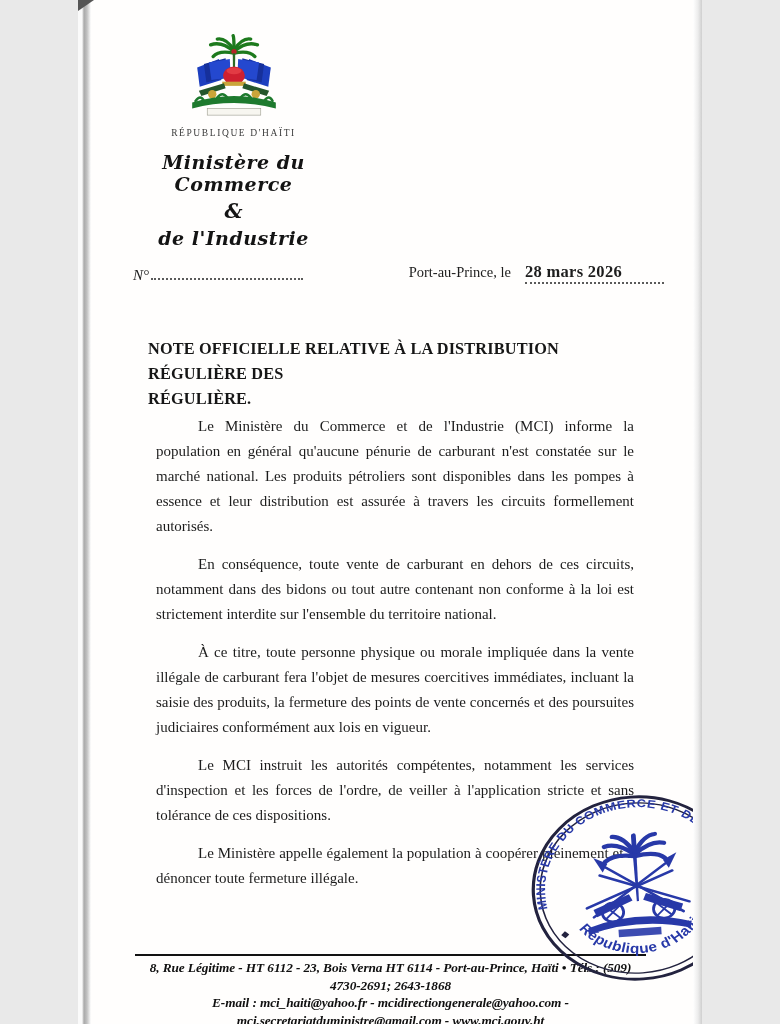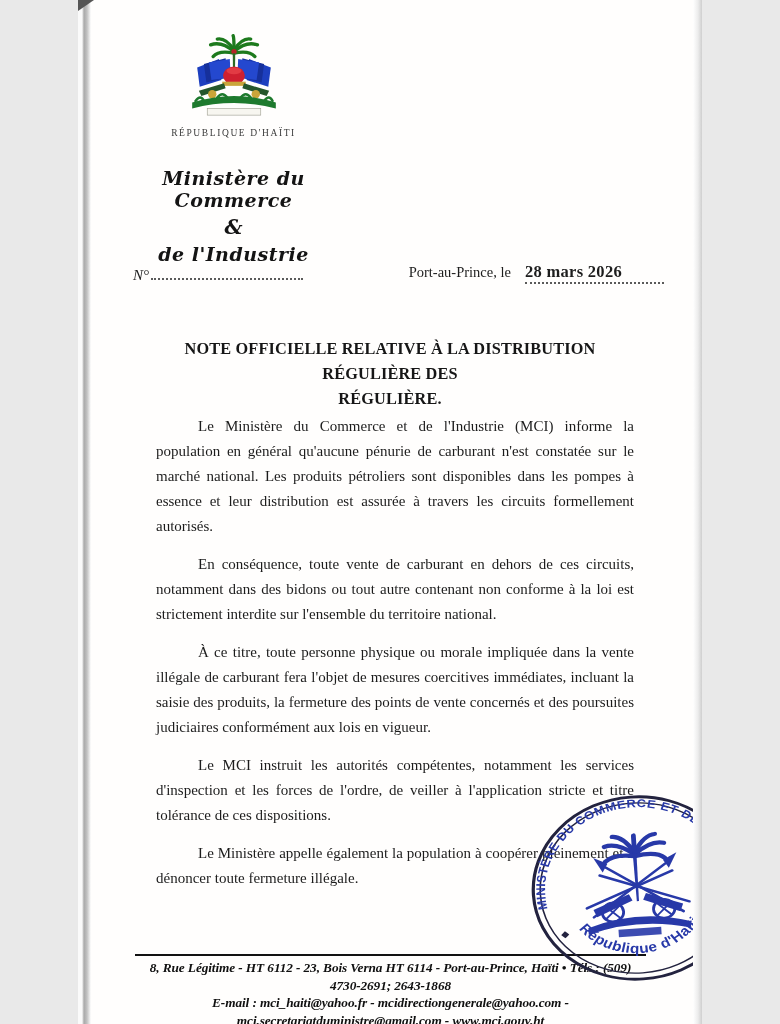--- a/index.html
+++ b/index.html
@@ -29,21 +29,21 @@
   }
   .arms-svg { width:104px; height:92px; display:block; }
   .republic-caption {
     margin-top:2px; font-size:9.5px; letter-spacing:1.6px; color:#3a3a3a;
     font-family:"Liberation Serif", serif;
   }
   .script-line {
     font-family:"DejaVu Serif", serif; font-style:italic; font-weight:700;
     color:#141414;
   }
-  .script-main { font-size:19px; margin-top:29px; letter-spacing:0.5px; }
+  .script-main { font-size:19px; margin-top:13px; letter-spacing:0.5px; }
   .script-amp  { font-size:20px; margin-top:4px; }
   .script-sub  { font-size:19px; margin-top:4px; letter-spacing:0.5px; }
   
   .refline {
     position:absolute; left:55px; right:38px; top:262px;
     display:flex; justify-content:space-between; align-items:flex-end;
     font-size:14.5px;
   }
   .ref-no { font-style:italic; font-size:15px; }
   .dots-short {
@@ -52,21 +52,21 @@
   }
   .date-group { white-space:nowrap; }
   .date-underlined {
     display:inline-block; border-bottom:2px dotted #5a5a5a; padding-right:42px;
     margin-left:14px;
   }
   .date-value { font-weight:700; font-size:16.5px; letter-spacing:0.3px; }
   
   .doc-title {
     position:absolute; left:70px; right:70px; top:336px;
-    text-align:center; font-weight:700; font-size:16.3px; line-height:25px;
+    text-align:left; font-weight:700; font-size:16.3px; line-height:25px;
     letter-spacing:0.15px; color:#161616;
   }
   
   .body-text {
     position:absolute; left:78px; right:68px; top:414px;
   }
   .body-text p {
     font-size:15px; line-height:25px; text-align:justify;
     text-indent:42px; margin-bottom:13px; color:#1c1c1c;
   }
@@ -147,21 +147,21 @@
 
   <div class="doc-title">
     <div>NOTE OFFICIELLE RELATIVE À LA DISTRIBUTION RÉGULIÈRE DES</div>
     <div>RÉGULIÈRE.</div>
   </div>
 
   <main class="body-text">
     <p>Le Ministère du Commerce et de l'Industrie (MCI) informe la population en général qu'aucune pénurie de carburant n'est constatée sur le marché national. Les produits pétroliers sont disponibles dans les pompes à essence et leur distribution est assurée à travers les circuits formellement autorisés.</p>
     <p>En conséquence, toute vente de carburant en dehors de ces circuits, notamment dans des bidons ou tout autre contenant non conforme à la loi est strictement interdite sur l'ensemble du territoire national.</p>
     <p>À ce titre, toute personne physique ou morale impliquée dans la vente illégale de carburant fera l'objet de mesures coercitives immédiates, incluant la saisie des produits, la fermeture des points de vente concernés et des poursuites judiciaires conformément aux lois en vigueur.</p>
-    <p>Le MCI instruit les autorités compétentes, notamment les services d'inspection et les forces de l'ordre, de veiller à l'application stricte et titre tolérance de ces dispositions.</p>
+    <p>Le MCI instruit les autorités compétentes, notamment les services d'inspection et les forces de l'ordre, de veiller à l'application stricte et sans tolérance de ces dispositions.</p>
     <p>Le Ministère appelle également la population à coopérer pleinement et à dénoncer toute fermeture illégale.</p>
   </main>
 
   <div class="stamp">
     <svg viewBox="0 0 200 200" preserveAspectRatio="none">
       <defs>
         <path id="arcTop" d="M 19 129 A 86 86 0 1 1 181 129" fill="none"></path>
         <path id="arcBot" d="M 32 112 A 69 69 0 0 0 168 112" fill="none"></path>
       </defs>
       <circle cx="100" cy="100" r="97" fill="none" stroke="#23233f" stroke-width="3"></circle>

